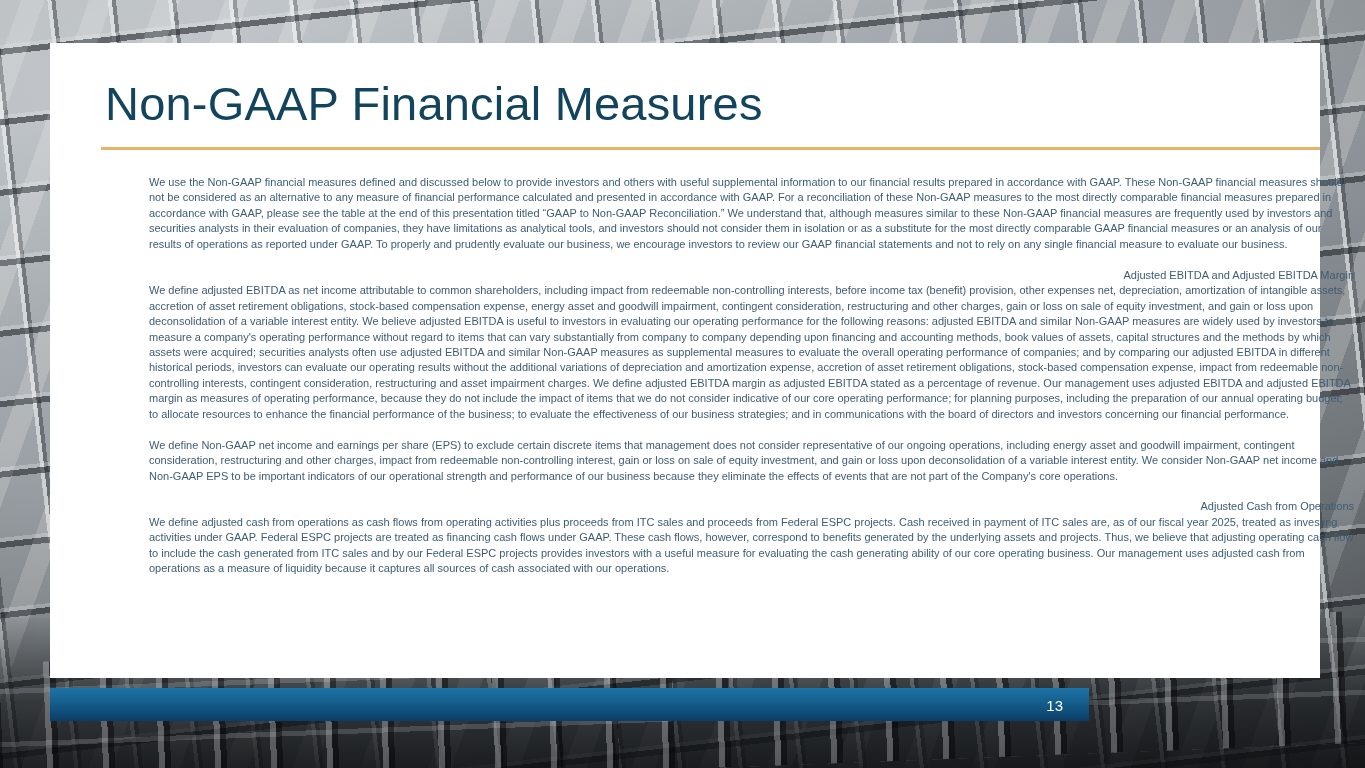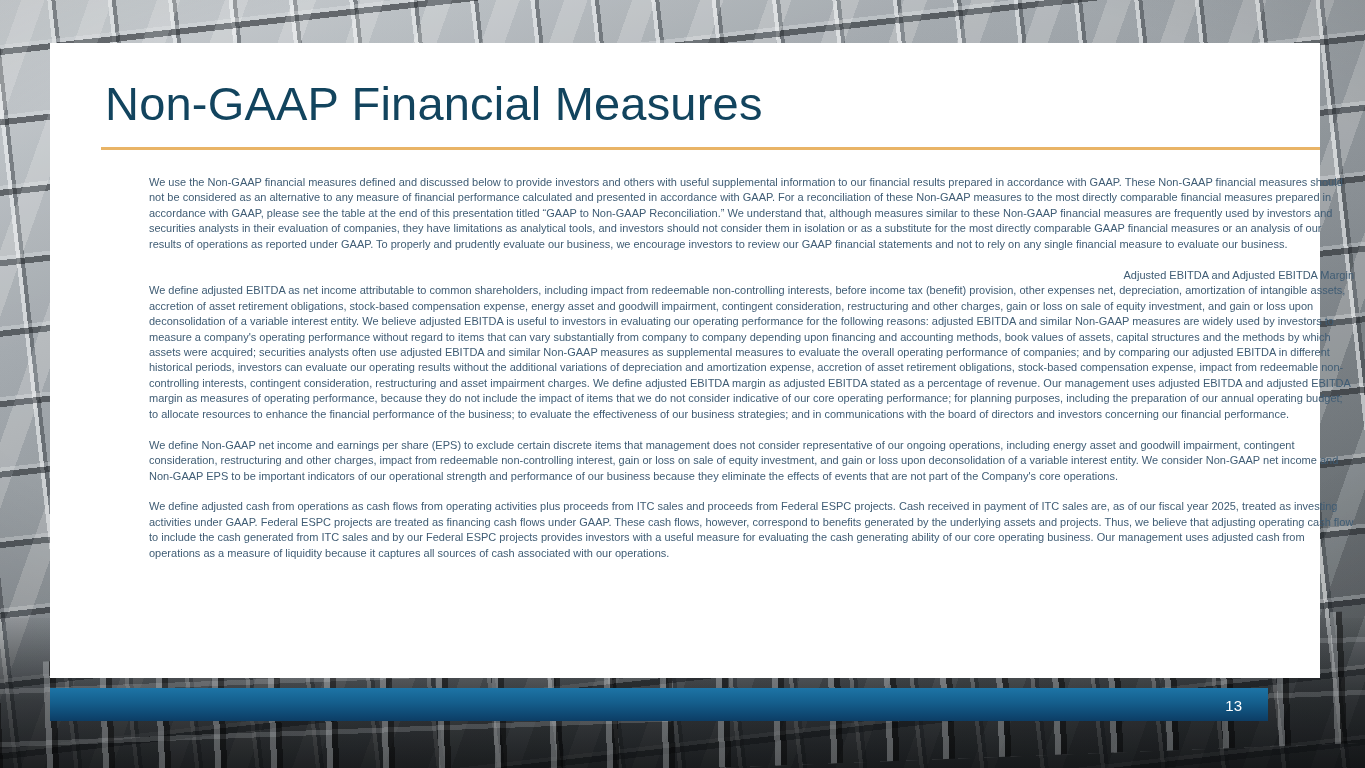--- a/index.html
+++ b/index.html
@@ -108,21 +108,21 @@
     text-align:left;
     margin-left:40px;
   }
   .block{margin:0 0 0 0;}
   .block + .block{margin-top:15.45px;}
   .sec-head{margin:0;text-align:right;}
   .para{margin:0;}
 
   
   .footer-bar{
-    position:absolute;left:50px;top:688px;width:1218px;height:33px;
+    position:absolute;left:50px;top:688px;width:1039px;height:33px;
     background:linear-gradient(180deg,#1d74a6 0%,#145e8c 45%,#0c3d65 100%);
   }
   .page-num{
     position:absolute;right:26px;top:50%;transform:translateY(-50%);
     color:#ffffff;font-size:15px;line-height:1;
   }
 </style>
 </head>
 <body>
 
@@ -153,20 +153,21 @@
       <div class="block">
         <p class="sec-head">Adjusted EBITDA and Adjusted EBITDA Margin</p>
         <p class="para">We define adjusted EBITDA as net income attributable to common shareholders, including impact from redeemable non-controlling interests, before income tax (benefit) provision, other expenses net,  depreciation, amortization of intangible assets, accretion of asset retirement obligations, stock-based compensation expense, energy asset and goodwill impairment, contingent consideration, restructuring and other charges, gain or loss on sale of equity investment, and gain or loss upon deconsolidation of a variable interest entity. We believe adjusted EBITDA is useful to investors in evaluating our operating performance for the following reasons: adjusted EBITDA and similar Non-GAAP measures are widely used by investors to measure a company's operating performance without regard to items that can vary substantially from company to company depending upon financing and accounting methods, book values of assets, capital structures and the methods by which assets were acquired; securities analysts often use adjusted EBITDA and similar Non-GAAP measures as supplemental measures to evaluate the overall operating performance of companies; and by comparing our adjusted EBITDA in different historical periods, investors can evaluate our operating results without the additional variations of depreciation and amortization expense, accretion of asset retirement obligations, stock-based compensation expense, impact from redeemable non-controlling interests, contingent consideration, restructuring and asset impairment charges. We define adjusted EBITDA margin as adjusted EBITDA stated as a percentage of revenue.  Our management uses adjusted EBITDA and adjusted EBITDA margin as measures of operating performance, because they do not include the impact of items that we do not consider indicative of our core operating performance; for planning purposes, including the preparation of our annual operating budget; to allocate resources to enhance the financial performance of the business; to evaluate the effectiveness of our business strategies; and in communications with the board of directors and investors concerning our financial performance.</p>
       </div>
 
       <div class="block">
         <p class="para">We define Non-GAAP net income and earnings per share (EPS) to exclude certain discrete items that management does not consider representative of our ongoing operations, including energy asset and goodwill impairment, contingent consideration, restructuring and other charges, impact from redeemable non-controlling interest, gain or loss on sale of equity investment, and gain or loss upon deconsolidation of a variable interest entity. We consider Non-GAAP net income and Non-GAAP EPS to be important indicators of our operational strength and performance of our business because they eliminate the effects of events that are not part of the Company's core operations.</p>
       </div>
 
       <div class="block">
+        <p class="sec-head">Adjusted Cash from Operations</p>
         <p class="para">We define adjusted cash from operations as cash flows from operating activities plus proceeds from ITC sales and proceeds from Federal ESPC projects. Cash received in payment of ITC sales are, as of our fiscal year 2025, treated as investing activities under GAAP.  Federal ESPC projects are treated as financing cash flows under GAAP. These cash flows, however, correspond to benefits generated by the underlying assets and projects. Thus, we believe that adjusting operating cash flow to include the cash generated from ITC sales and by our Federal ESPC projects provides investors with a useful measure for evaluating the cash generating ability of our core operating business. Our management uses adjusted cash from operations as a measure of liquidity because it captures all sources of cash associated with our operations.</p>
       </div>
 
     </div>
   </div>
 
   <div class="footer-bar">
     <div class="page-num">13</div>
   </div>
 

